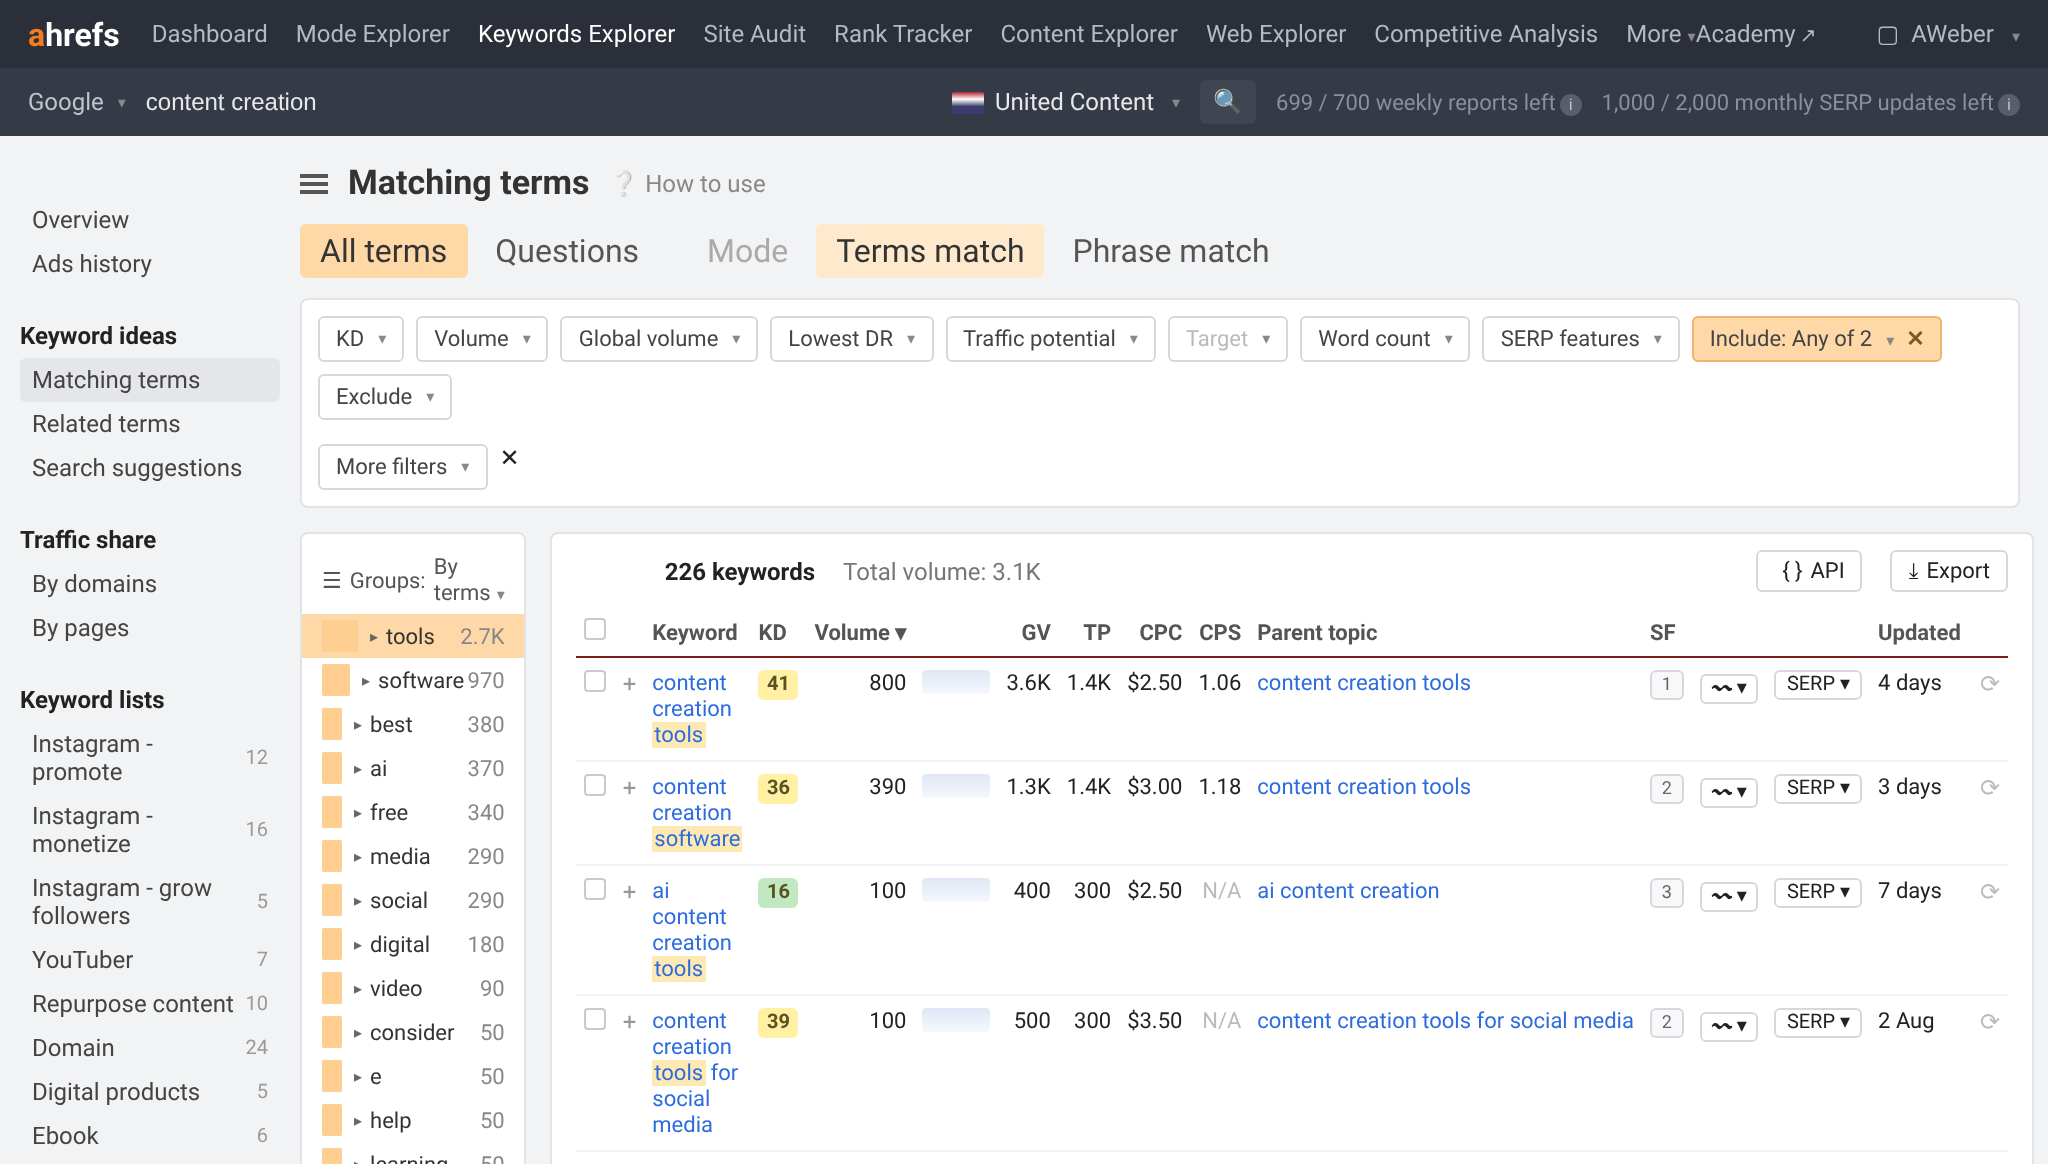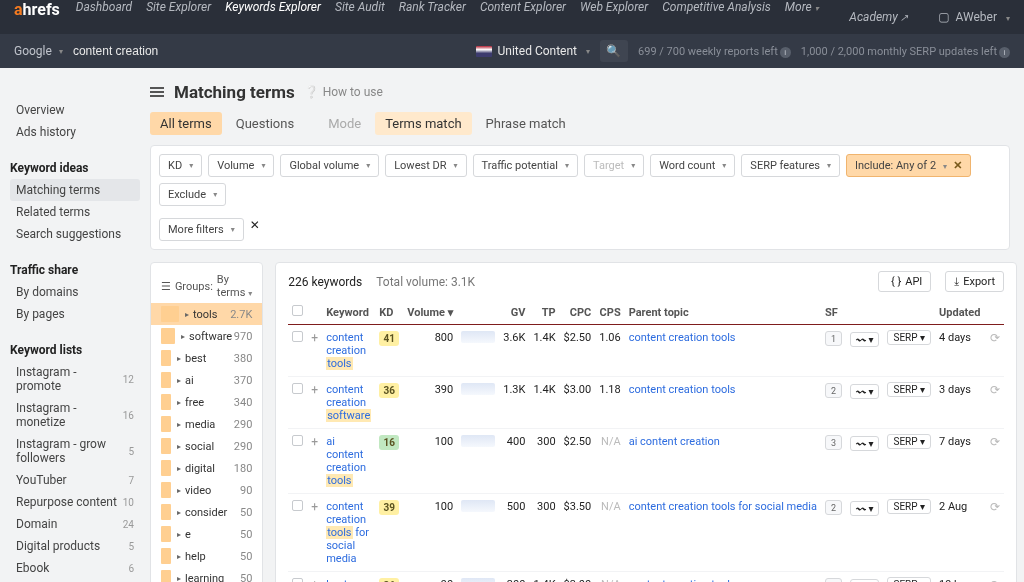--- a/index.html
+++ b/index.html
@@ -1,21 +1,21 @@
 <!DOCTYPE html>
 <html><head>
 <meta charset="utf-8">
 <style>
 *{box-sizing:border-box;margin:0;padding:0;}
 body{font-family:-apple-system,BlinkMacSystemFont,"Segoe UI",Roboto,Arial,sans-serif;font-size:12px;color:#222;background:#f2f3f4;width:1024px;height:582px;overflow:hidden;}
-.topbar{background:#2a2f39;height:34px;display:flex;padding:0 14px;color:#b5b9c0;}
+.topbar{background:#2a2f39;height:34px;display:flex;align-items:center;padding:0 14px;color:#b5b9c0;}
 .logo{font-weight:700;font-size:16px;color:#fff;margin-right:16px;}
 .logo .a{color:#f57b20;}
 .nav{display:flex;gap:14px;font-size:12px;flex:1;}
-.nav-item{color:#b5b9c0;cursor:pointer;white-space:nowrap;font-style:italic;}
+.nav-item{color:#b5b9c0;cursor:pointer;white-space:nowrap;}
 .nav-item.active{color:#fff;}
 .nav-right{display:flex;align-items:center;gap:30px;color:#b5b9c0;}
 .ext-icon::after{content:"↗";font-size:10px;margin-left:2px;}
 .account{display:flex;align-items:center;gap:6px;}
 .subbar{background:#343a46;height:34px;display:flex;align-items:center;padding:0 14px;gap:10px;color:#c0c4cc;}
 .search-engine{display:flex;align-items:center;gap:4px;background:transparent;color:#c0c4cc;}
 .search-input{flex:1;background:transparent;border:none;color:#e8e8e8;font-size:12px;outline:none;}
 .region{display:flex;align-items:center;gap:6px;color:#e8e8e8;}
 .flag{width:16px;height:11px;background:linear-gradient(180deg,#b22234 0%,#fff 33%,#3c3b6e 66%);border-radius:1px;}
 .search-btn{width:28px;height:22px;background:#3f4551;border-radius:3px;display:flex;align-items:center;justify-content:center;color:#c0c4cc;}
@@ -28,21 +28,21 @@
 .side-item{padding:4px 6px;color:#444;cursor:pointer;display:flex;justify-content:space-between;align-items:center;}
 .side-item.sel{background:#e4e6e9;border-radius:3px;}
 .side-count{color:#999;font-size:10px;}
 .content{flex:1;padding:14px 14px 0 10px;overflow-y:auto;}
 .page-head{display:flex;align-items:center;gap:10px;margin-bottom:10px;}
 .hamb{display:flex;flex-direction:column;gap:2px;}
 .hamb span{width:14px;height:2px;background:#555;}
 .page-title{font-size:17px;font-weight:700;color:#333;}
 .howto{color:#888;font-size:12px;}
 .match-tabs{display:flex;gap:4px;margin-bottom:10px;align-items:center;}
-.mtab{padding:4px 10px;border-radius:3px;font-size:13px;cursor:pointer;color:#555;}
+.mtab{padding:4px 10px;border-radius:3px;font-size:16px;cursor:pointer;color:#555;}
 .mtab.active{background:#ffd8a8;color:#333;}
 .mtab.byactive{background:#ffe9cc;color:#333;}
 .mtab.muted{color:#aaa;}
 .filter-panel{background:#fff;border:1px solid #e1e3e6;border-radius:4px;padding:8px;display:flex;flex-wrap:wrap;gap:6px;margin-bottom:12px;}
 .filter-chip{border:1px solid #d6d8db;border-radius:3px;padding:4px 8px;font-size:11px;color:#444;cursor:pointer;display:flex;align-items:center;gap:4px;background:#fff;}
 .filter-chip.muted{color:#bbb;}
 .filter-chip.hl{background:#ffd8a8;border-color:#f0b46e;}
 .filter-chip .x{color:#7a5b1d;font-weight:700;margin-left:2px;}
 .caret::after{content:"▾";font-size:8px;margin-left:3px;color:#888;}
 .lower{display:flex;gap:12px;}
@@ -51,21 +51,21 @@
 .glist{}
 .gitem{display:flex;align-items:center;padding:3px 10px;font-size:11px;color:#333;cursor:pointer;position:relative;}
 .gbar{width:10px;height:16px;background:#ffcf91;margin-right:6px;border-radius:1px;}
 .gitem.big{background:#ffd8a8;}
 .gitem.big .gbar{width:18px;}
 .gitem.med .gbar{width:14px;}
 .gitem .tri{font-size:8px;margin-right:4px;color:#666;}
 .gval{margin-left:auto;color:#888;}
 .results{flex:1;background:#fff;border:1px solid #e1e3e6;border-radius:4px;padding:8px 12px;}
 .results-head{display:flex;align-items:center;gap:14px;margin-bottom:8px;}
-.kw-count{font-weight:400;font-size:12px;}
+.kw-count{font-weight:700;font-size:12px;margin-left:44px;}
 .tot-vol{color:#777;font-size:12px;}
 .results-head .sp{flex:1;}
 .btn{border:1px solid #d6d8db;border-radius:3px;padding:3px 8px;font-size:11px;background:#fff;cursor:pointer;display:flex;align-items:center;gap:4px;}
 table{width:100%;border-collapse:collapse;font-size:11px;}
 th{text-align:left;padding:5px 4px;color:#555;font-weight:700;border-bottom:1px solid #7f1d1d;white-space:nowrap;}
 td{padding:6px 4px;vertical-align:top;border-bottom:1px solid #f2f3f5;white-space:nowrap;}
 td.kw, th.kw{white-space:normal;width:80px;}
 .kw-link{color:#2d6cdf;cursor:pointer;}
 .kw-hl{background:#ffe9b3;padding:0 1px;}
 .kd-badge{display:inline-block;min-width:20px;text-align:center;padding:2px 4px;border-radius:3px;color:#5a5220;font-size:10px;font-weight:700;}
@@ -80,21 +80,21 @@
 .na{color:#bbb;}
 .right{ text-align:right;}
 </style>
 </head>
 <body>
 
 <div class="topbar">
   <div class="logo"><span class="a">a</span><span>hrefs</span></div>
   <div class="nav" id="navItems">
       <span class="nav-item">Dashboard</span>
-      <span class="nav-item">Site Explorer</span>
+      <span class="nav-item">Mode Explorer</span>
       <span class="nav-item active">Keywords Explorer</span>
       <span class="nav-item">Site Audit</span>
       <span class="nav-item">Rank Tracker</span>
       <span class="nav-item">Content Explorer</span>
       <span class="nav-item">Web Explorer</span>
       <span class="nav-item">Competitive Analysis</span>
       <span class="nav-item caret">More</span>
     </div>
   <div class="nav-right">
     <span class="nav-item ext-icon">Academy</span>

